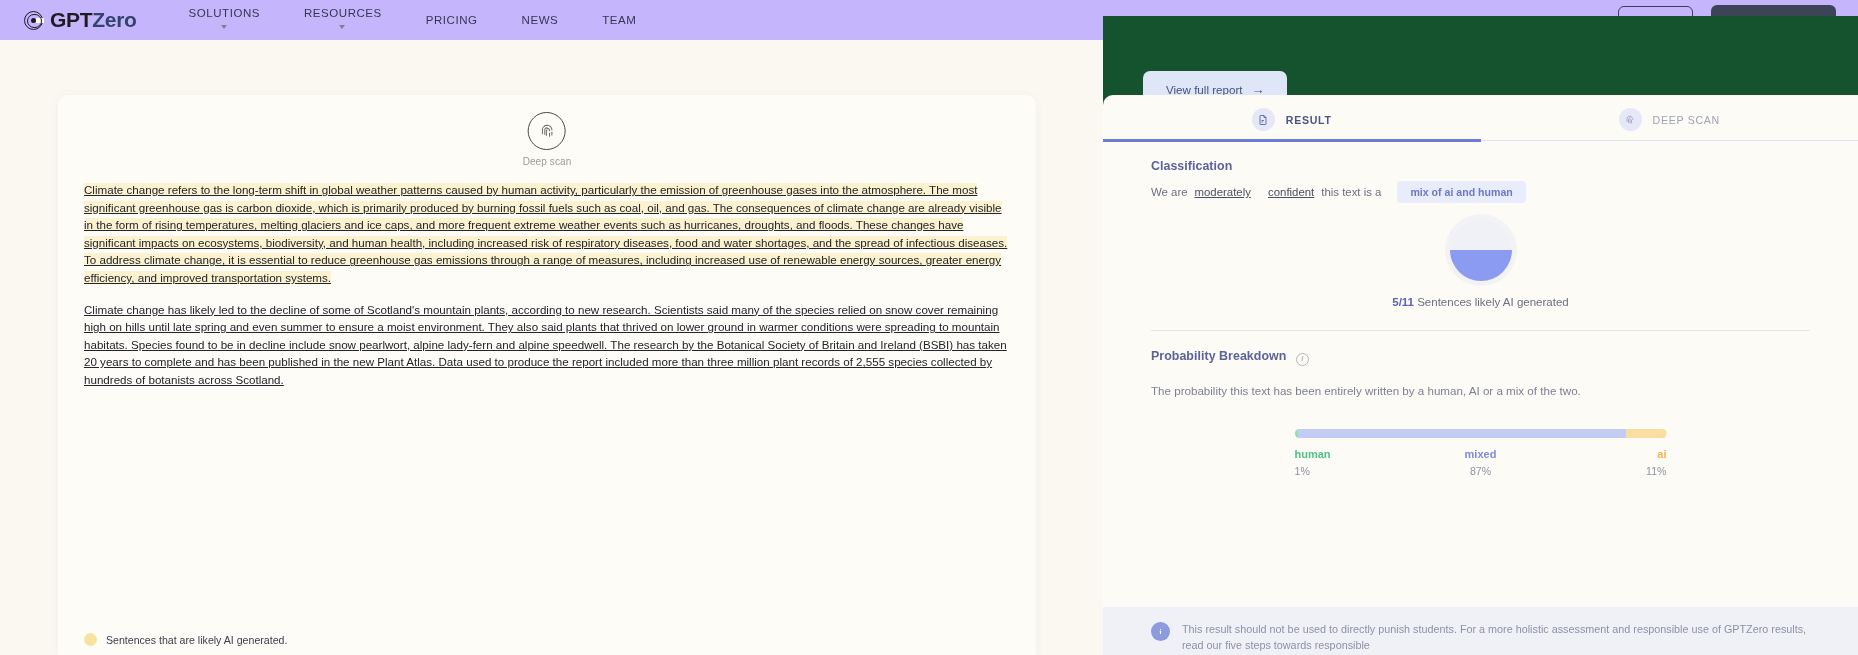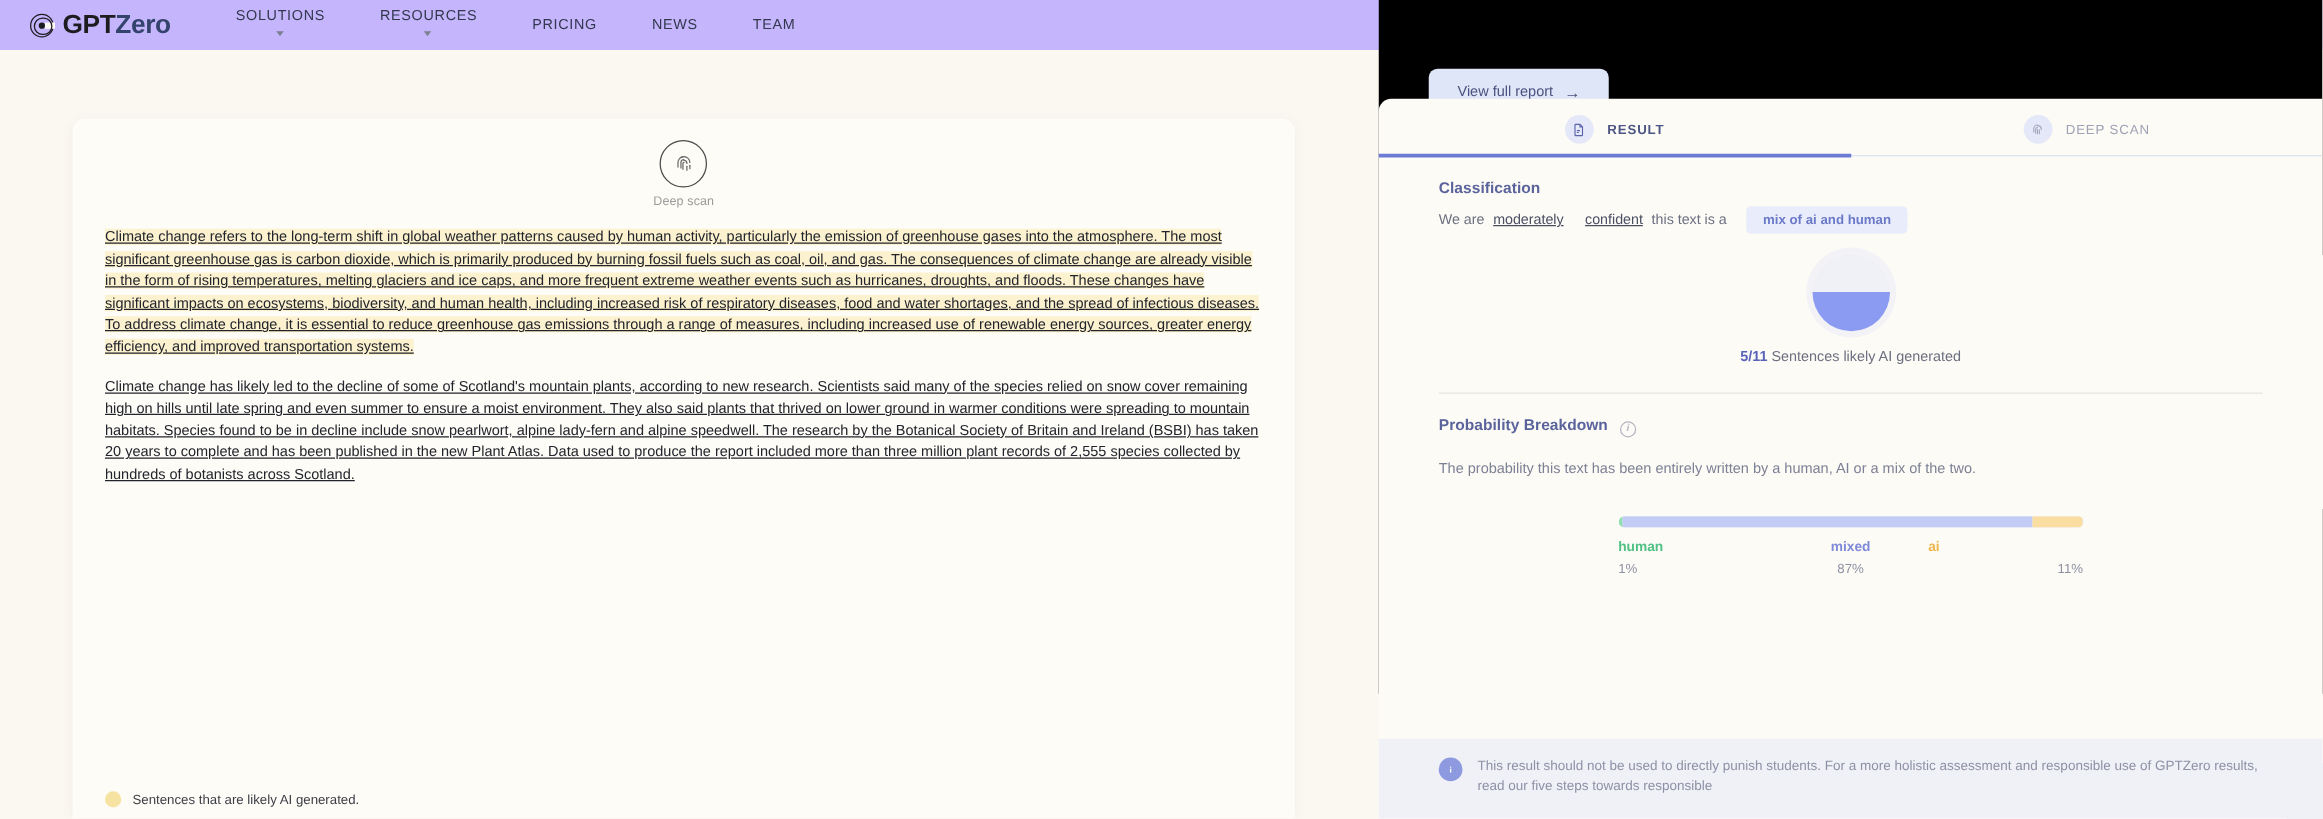--- a/index.html
+++ b/index.html
@@ -99,22 +99,22 @@
   .legend-dot { width: 13px; height: 13px; border-radius: 50%; background: #f7e3a1; }
   .legend-text { font-size: 10.6px; color: #3b3d46; }
   .info-circ {
     width: 11px; height: 11px; border-radius: 50%; border: 1px solid #b4b6c2;
     display: inline-flex; align-items: center; justify-content: center;
     font-size: 8px; color: #b4b6c2; font-style: italic; line-height: 1;
   }
 
   
   .right-panel {
-    position: absolute; left: 1103px; top: 0; width: 755px; height: 555px;
-    background: #000000;
+    position: absolute; left: 1103px; top: 16px; width: 755px; height: 555px;
+    background: #14532d;
   }
   .view-full-report {
     position: absolute; left: 40px; top: 55px;
     background: #dfe6f7; color: #49527f;
     border-radius: 7px 7px 0 0; padding: 12px 23px;
     font-size: 11.6px; display: flex; align-items: center; gap: 9px; cursor: pointer;
     border: none;
   }
   .arrow-right { font-size: 13px; line-height: 1; color: #49527f; }
 
@@ -166,21 +166,21 @@
     height: 9px; border-radius: 5px; overflow: hidden; display: flex; background: #eceef6;
   }
   .bar .seg-human { background: #8ee0b0; }
   .bar .seg-mixed { background: #c3ccf5; }
   .bar .seg-ai { background: #fadda0; }
   .bar-labels { display: flex; margin-top: 10px; }
   .bar-lab { font-size: 11px; font-weight: bold; }
   .bar-pct { font-size: 10.6px; color: #8e92a5; margin-top: 5px; }
   .lab-human { color: #4fc184; text-align: left; }
   .lab-mixed { color: #7f8ada; text-align: center; }
-  .lab-ai { color: #efb64d; }
+  .lab-ai { color: #efb64d; text-align: right; }
   .pct-l { text-align: left; } .pct-c { text-align: center; } .pct-r { text-align: right; }
 
   .disclaimer {
     position: absolute; left: 0; bottom: 0; width: 755px;
     background: #f0f1f7; padding: 14px 48px 18px 48px; box-sizing: border-box;
     display: flex; gap: 12px; align-items: flex-start;
   }
   .disc-icon {
     width: 19px; height: 19px; border-radius: 50%; background: #8e9ae0; flex: 0 0 auto;
     display: flex; align-items: center; justify-content: center; margin-top: 1px;

